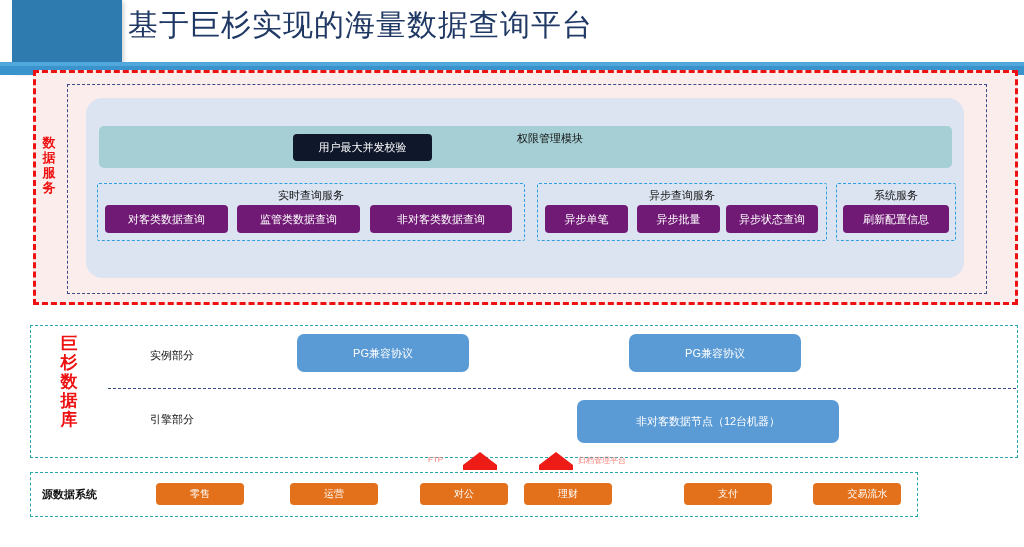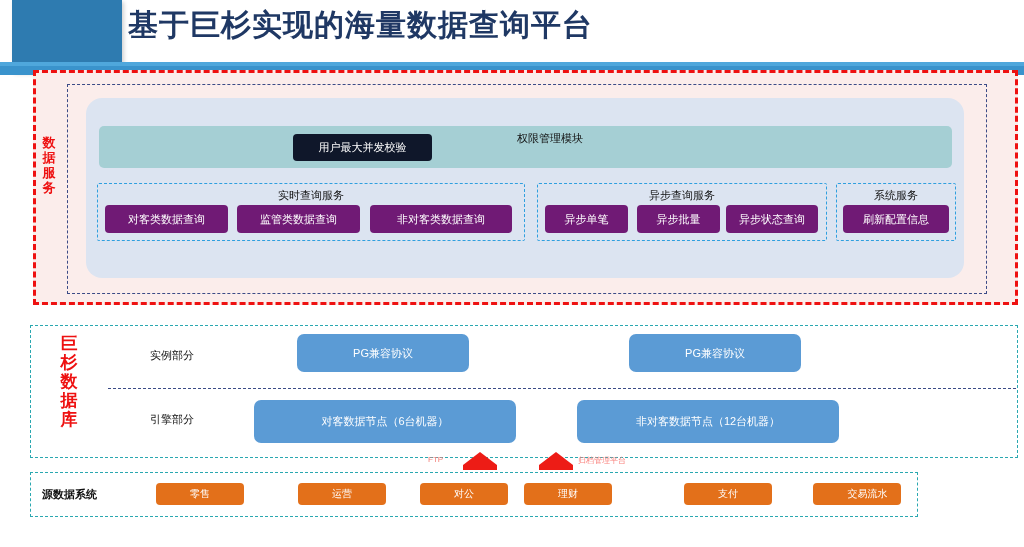--- a/index.html
+++ b/index.html
@@ -37,21 +37,21 @@
   .hdr-bar-light {
     position: absolute;
     left: 0; top: 62px;
     width: 1024px; height: 4px;
     background: #4FA7DC;
   }
   .page-title {
     position: absolute;
     left: 128px; top: 5px;
     font-size: 30px;
-    font-weight: bold;
+    font-weight: normal;
     color: #1F3864;
     letter-spacing: 1px;
     white-space: nowrap;
     text-align: center;
   }
 
   
   .sec1 {
     position: absolute;
     left: 33px; top: 70px;
@@ -261,21 +261,21 @@
     background: #E3701A;
     border-radius: 4px;
     color: #ffffff;
     font-size: 10px;
     display: flex;
     align-items: center;
     justify-content: center;
     box-sizing: border-box;
   }
   .btn-orange.o1 { left: 156px; }
-  .btn-orange.o2 { left: 298px; }
+  .btn-orange.o2 { left: 290px; }
   .btn-orange.o3 { left: 420px; }
   .btn-orange.o4 { left: 524px; }
   .btn-orange.o5 { left: 684px; }
   .btn-orange.o6 { left: 813px; padding-left: 21px; }
 </style>
 </head>
 <body>
 
 <div class="stage">
 
@@ -326,21 +326,20 @@
     <span>数</span>
     <span>据</span>
     <span>库</span>
   </div>
 
   <div class="row-label r1">实例部分</div>
   <div class="row-label r2">引擎部分</div>
 
   <div class="btn-steel s1">PG兼容协议</div>
   <div class="btn-steel s2">PG兼容协议</div>
-  <div class="btn-steel s3">对客数据节点（6台机器）</div>
   <div class="btn-steel s4">非对客数据节点（12台机器）</div>
 
   <div class="arrow-stem st1"></div>
   <div class="arrow-up a1"></div>
   <div class="arrow-stem st2"></div>
   <div class="arrow-up a2"></div>
   <div class="mini-label ftp">FTP</div>
   <div class="mini-label arch">归档管理平台</div>
 
   <div class="sec3"></div>

